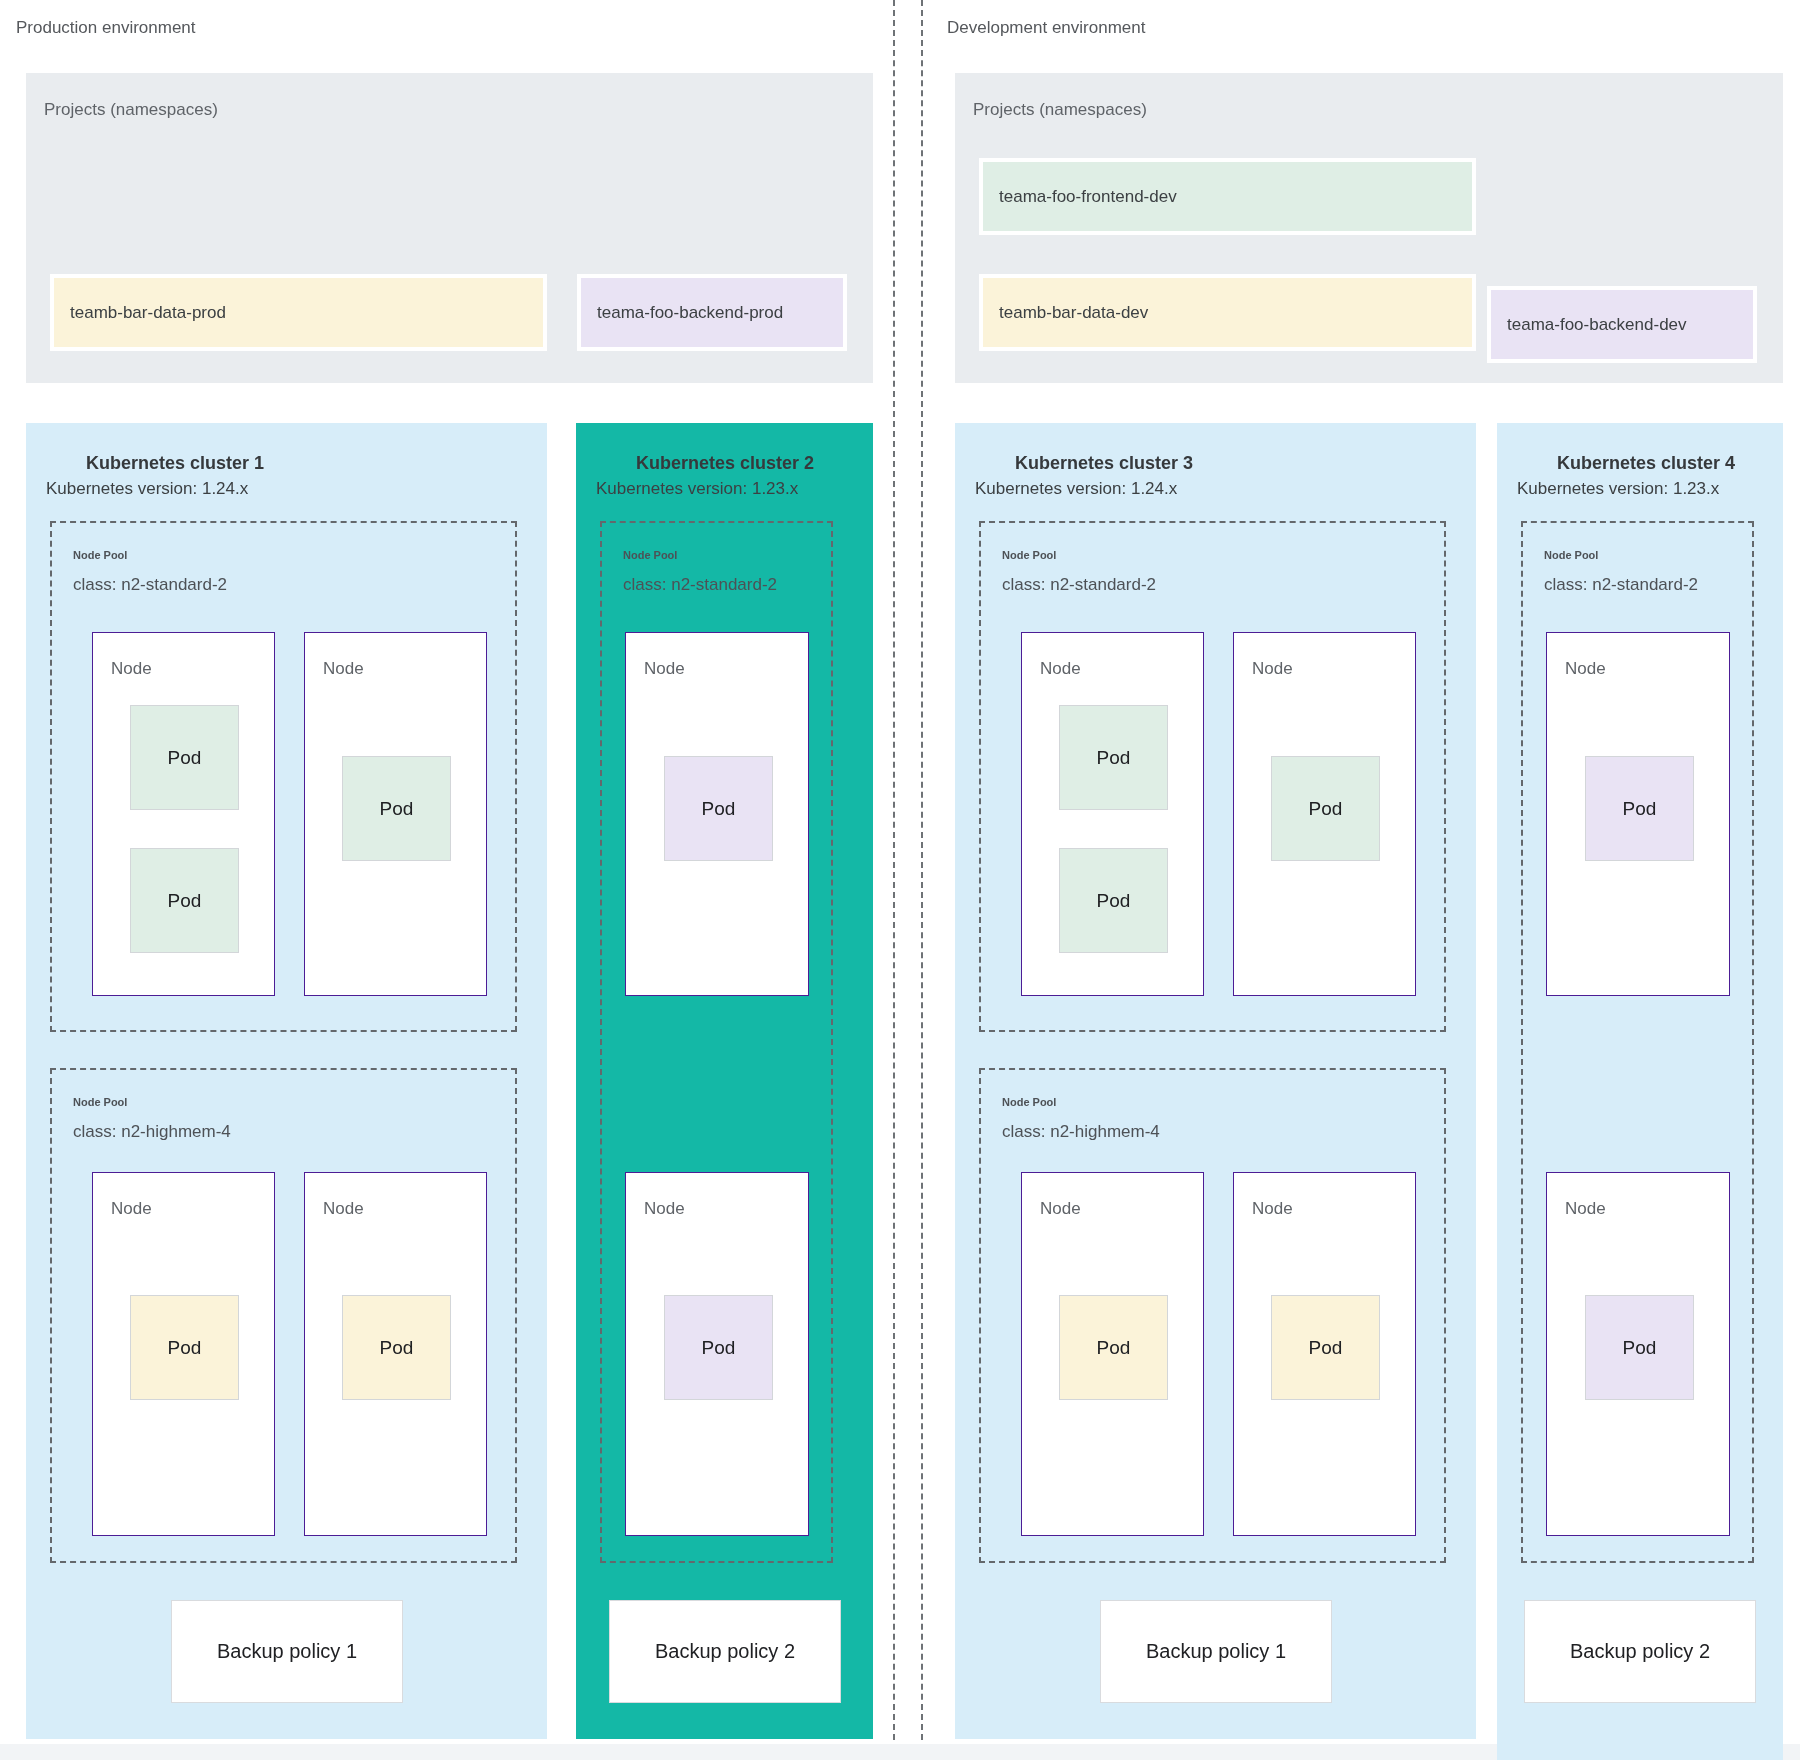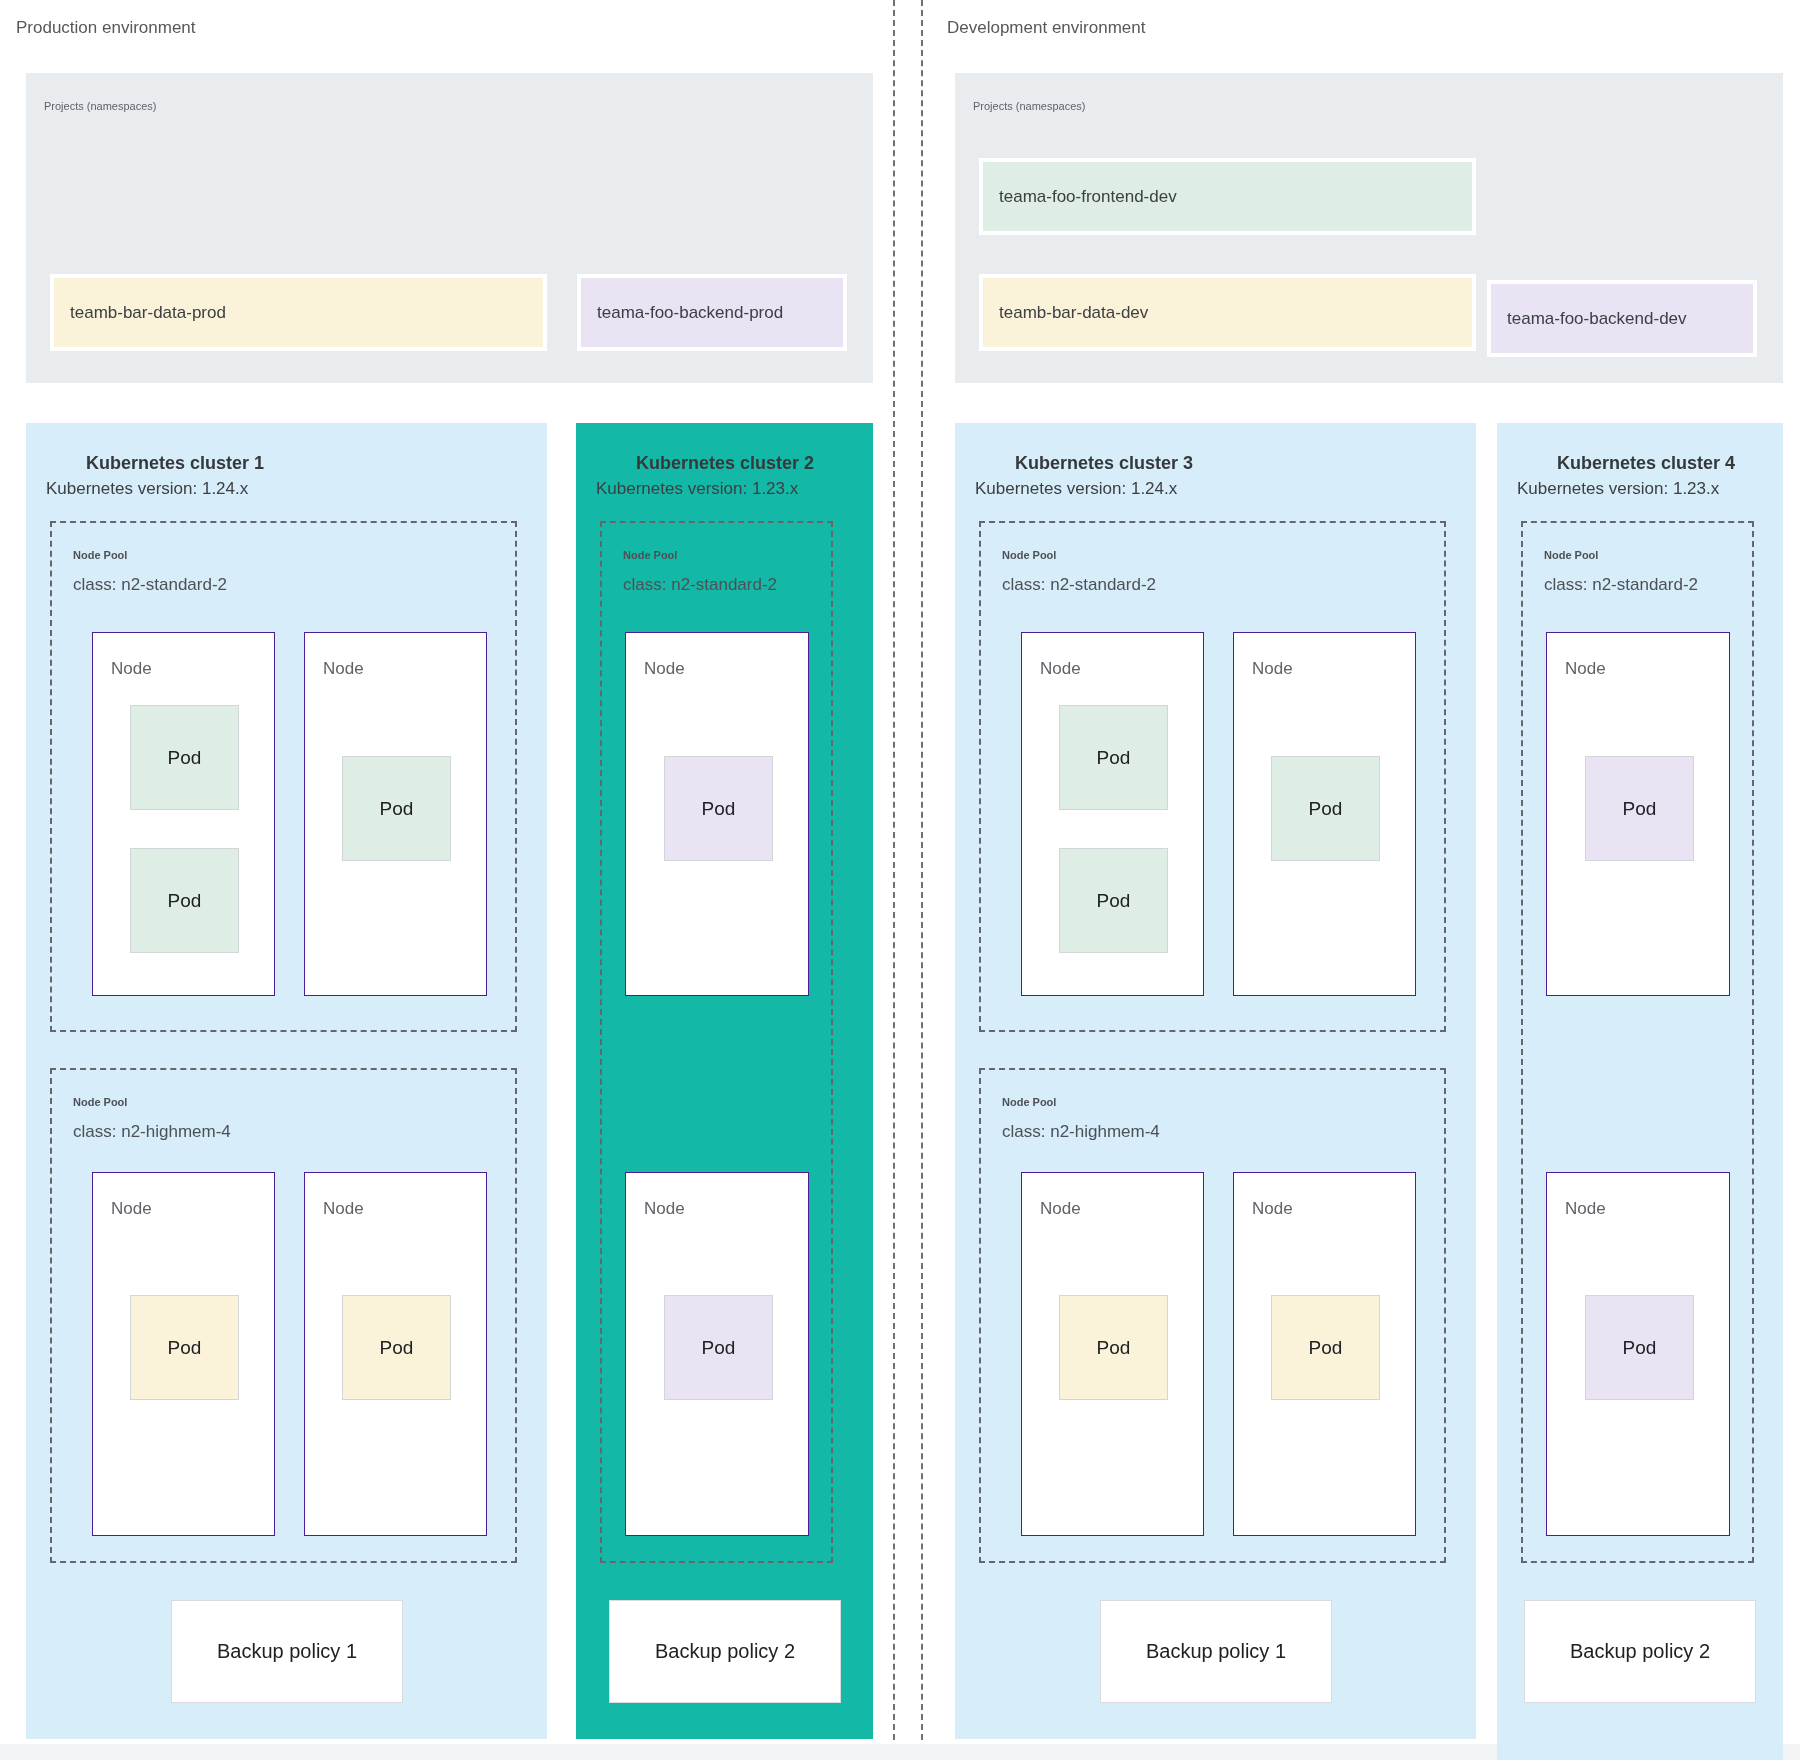--- a/index.html
+++ b/index.html
@@ -1,21 +1,21 @@
 <!DOCTYPE html>
 <html><head>
 <meta charset="utf-8">
 <style>
   html,body{margin:0;padding:0;background:#ffffff;}
   #canvas{position:relative;width:1800px;height:1760px;background:#ffffff;
           font-family:"Liberation Sans",sans-serif;overflow:hidden;}
   .abs{position:absolute;box-sizing:border-box;}
   .env-title{font-size:17px;color:#55585c;white-space:nowrap;}
   .gray-box{background:#e9ecef;}
-  .projects-label{font-size:11px;color:#5f6368;white-space:nowrap;}
+  .projects-label{font-size:17px;color:#5f6368;white-space:nowrap;}
   .proj{border:4px solid #ffffff;display:flex;align-items:center;
         padding-left:16px;font-size:17px;color:#3c4043;white-space:nowrap;}
   .cluster{background:#d7edf9;}
   .cl-name{font-size:18px;font-weight:bold;color:#36393c;white-space:nowrap;margin-left:40px;}
   .cl-ver{font-size:17px;color:#3c4043;white-space:nowrap;}
   .pool{border:2px dashed #64686c;}
   .pool-label{font-size:11px;font-weight:bold;color:#4d5156;white-space:nowrap;}
   .pool-class{font-size:17px;color:#4d5156;white-space:nowrap;}
   .node{background:#ffffff;border:1px solid #4c1d95;}
   .node-label{font-size:17px;color:#5f6368;white-space:nowrap;}
@@ -84,21 +84,21 @@
           <div class="abs pod" style="left: 38px; top: 122px; width: 109px; height: 105px; background: rgb(233, 227, 244);">Pod</div>
         </div>
       </div>
       <div class="abs backup" style="left: 33px; top: 1177px; width: 232px; height: 103px;">Backup policy 2</div>
     </div>
     <div class="abs env-title" style="left: 947px; top: 18px;">Development environment</div>
     <div class="abs gray-box" style="left: 955px; top: 73px; width: 828px; height: 310px; background: rgb(233, 236, 239);">
       <div class="abs projects-label" style="left: 18px; top: 27px;">Projects (namespaces)</div>
       <div class="abs proj" style="left: 24px; top: 85px; width: 497px; height: 77px; background: rgb(223, 238, 229);">teama-foo-frontend-dev</div>
       <div class="abs proj" style="left: 24px; top: 201px; width: 497px; height: 77px; background: rgb(251, 243, 217);">teamb-bar-data-dev</div>
-      <div class="abs proj" style="left: 532px; top: 207px; width: 270px; height: 77px; background: rgb(233, 227, 244);">teama-foo-backend-dev</div>
+      <div class="abs proj" style="left: 532px; top: 213px; width: 270px; height: 77px; background: rgb(233, 227, 244);">teama-foo-backend-dev</div>
     </div>
     <div class="abs cluster" style="left: 955px; top: 423px; width: 521px; height: 1316px; background: rgb(215, 237, 249);">
       <div class="abs cl-name" style="left: 20px; top: 30px;">Kubernetes cluster 3</div>
       <div class="abs cl-ver" style="left: 20px; top: 56px;">Kubernetes version: 1.24.x</div>
       <div class="abs pool" style="left: 24px; top: 98px; width: 467px; height: 511px;">
         <div class="abs pool-label" style="left: 21px; top: 26px;">Node Pool</div>
         <div class="abs pool-class" style="left: 21px; top: 52px;">class: n2-standard-2</div>
         <div class="abs node" style="left: 40px; top: 109px; width: 183px; height: 364px;">
           <div class="abs node-label" style="left: 18px; top: 26px;">Node</div>
           <div class="abs pod" style="left: 37px; top: 72px; width: 109px; height: 105px; background: rgb(223, 238, 229);">Pod</div>

